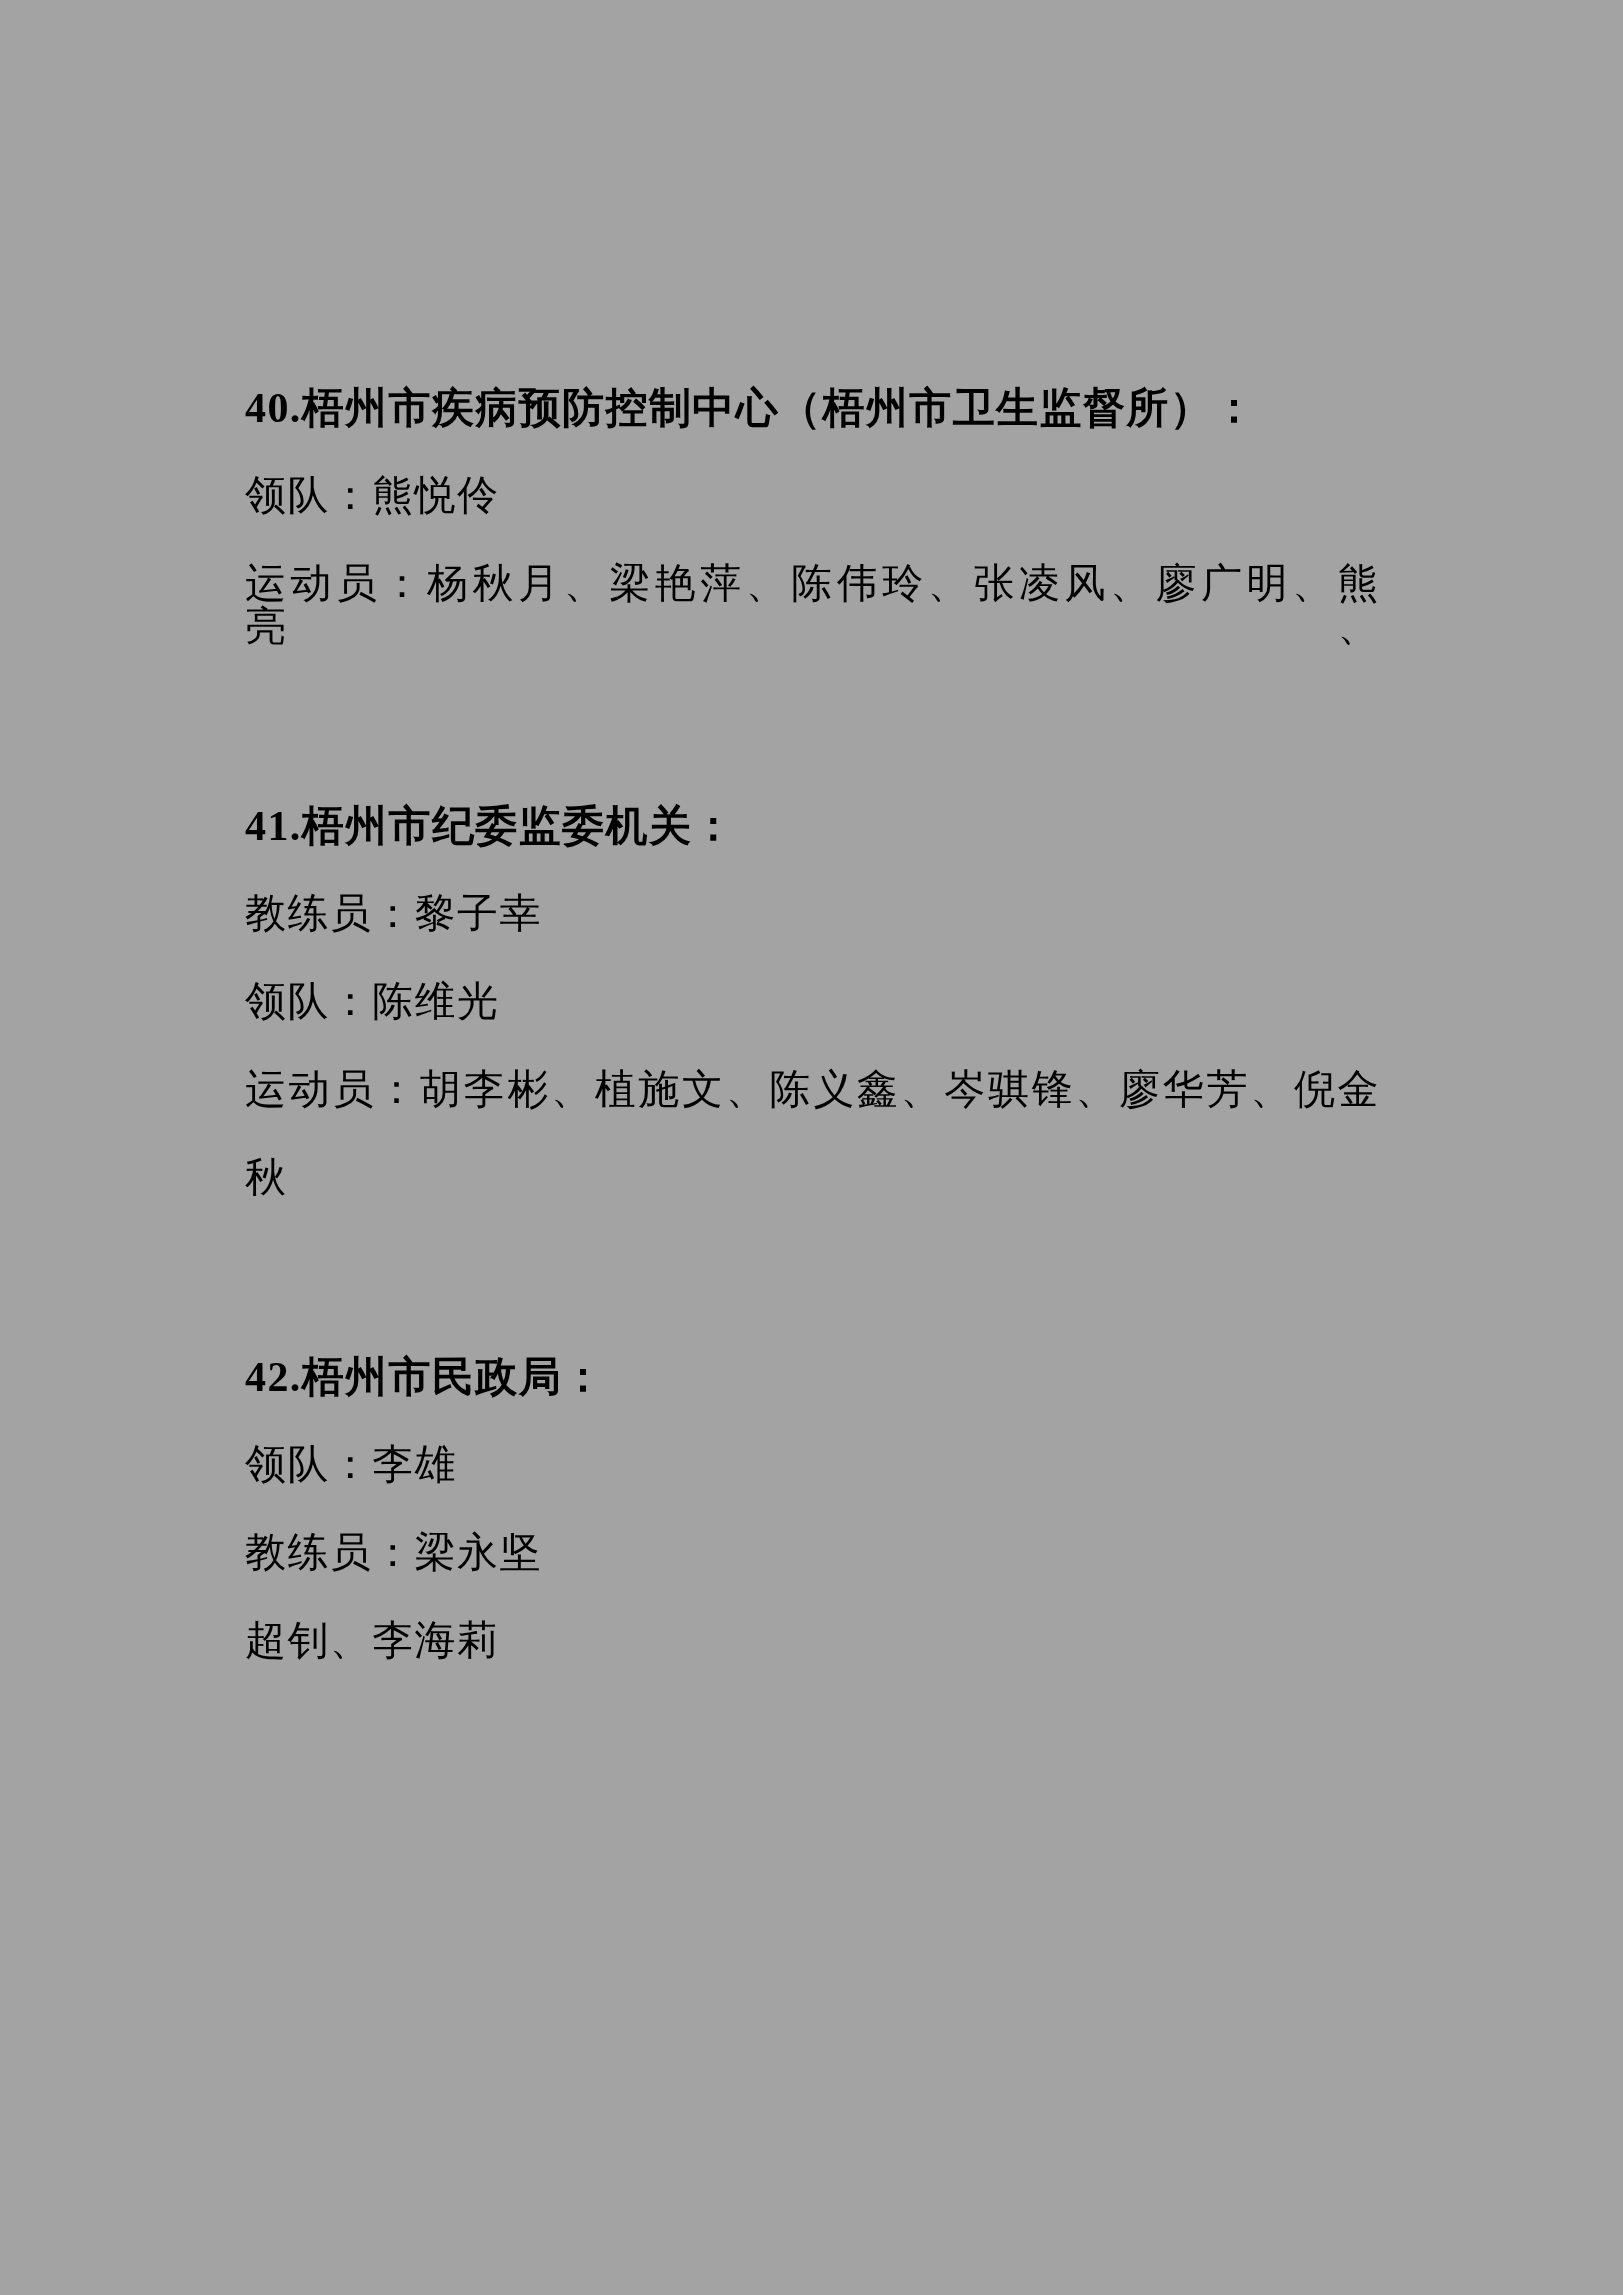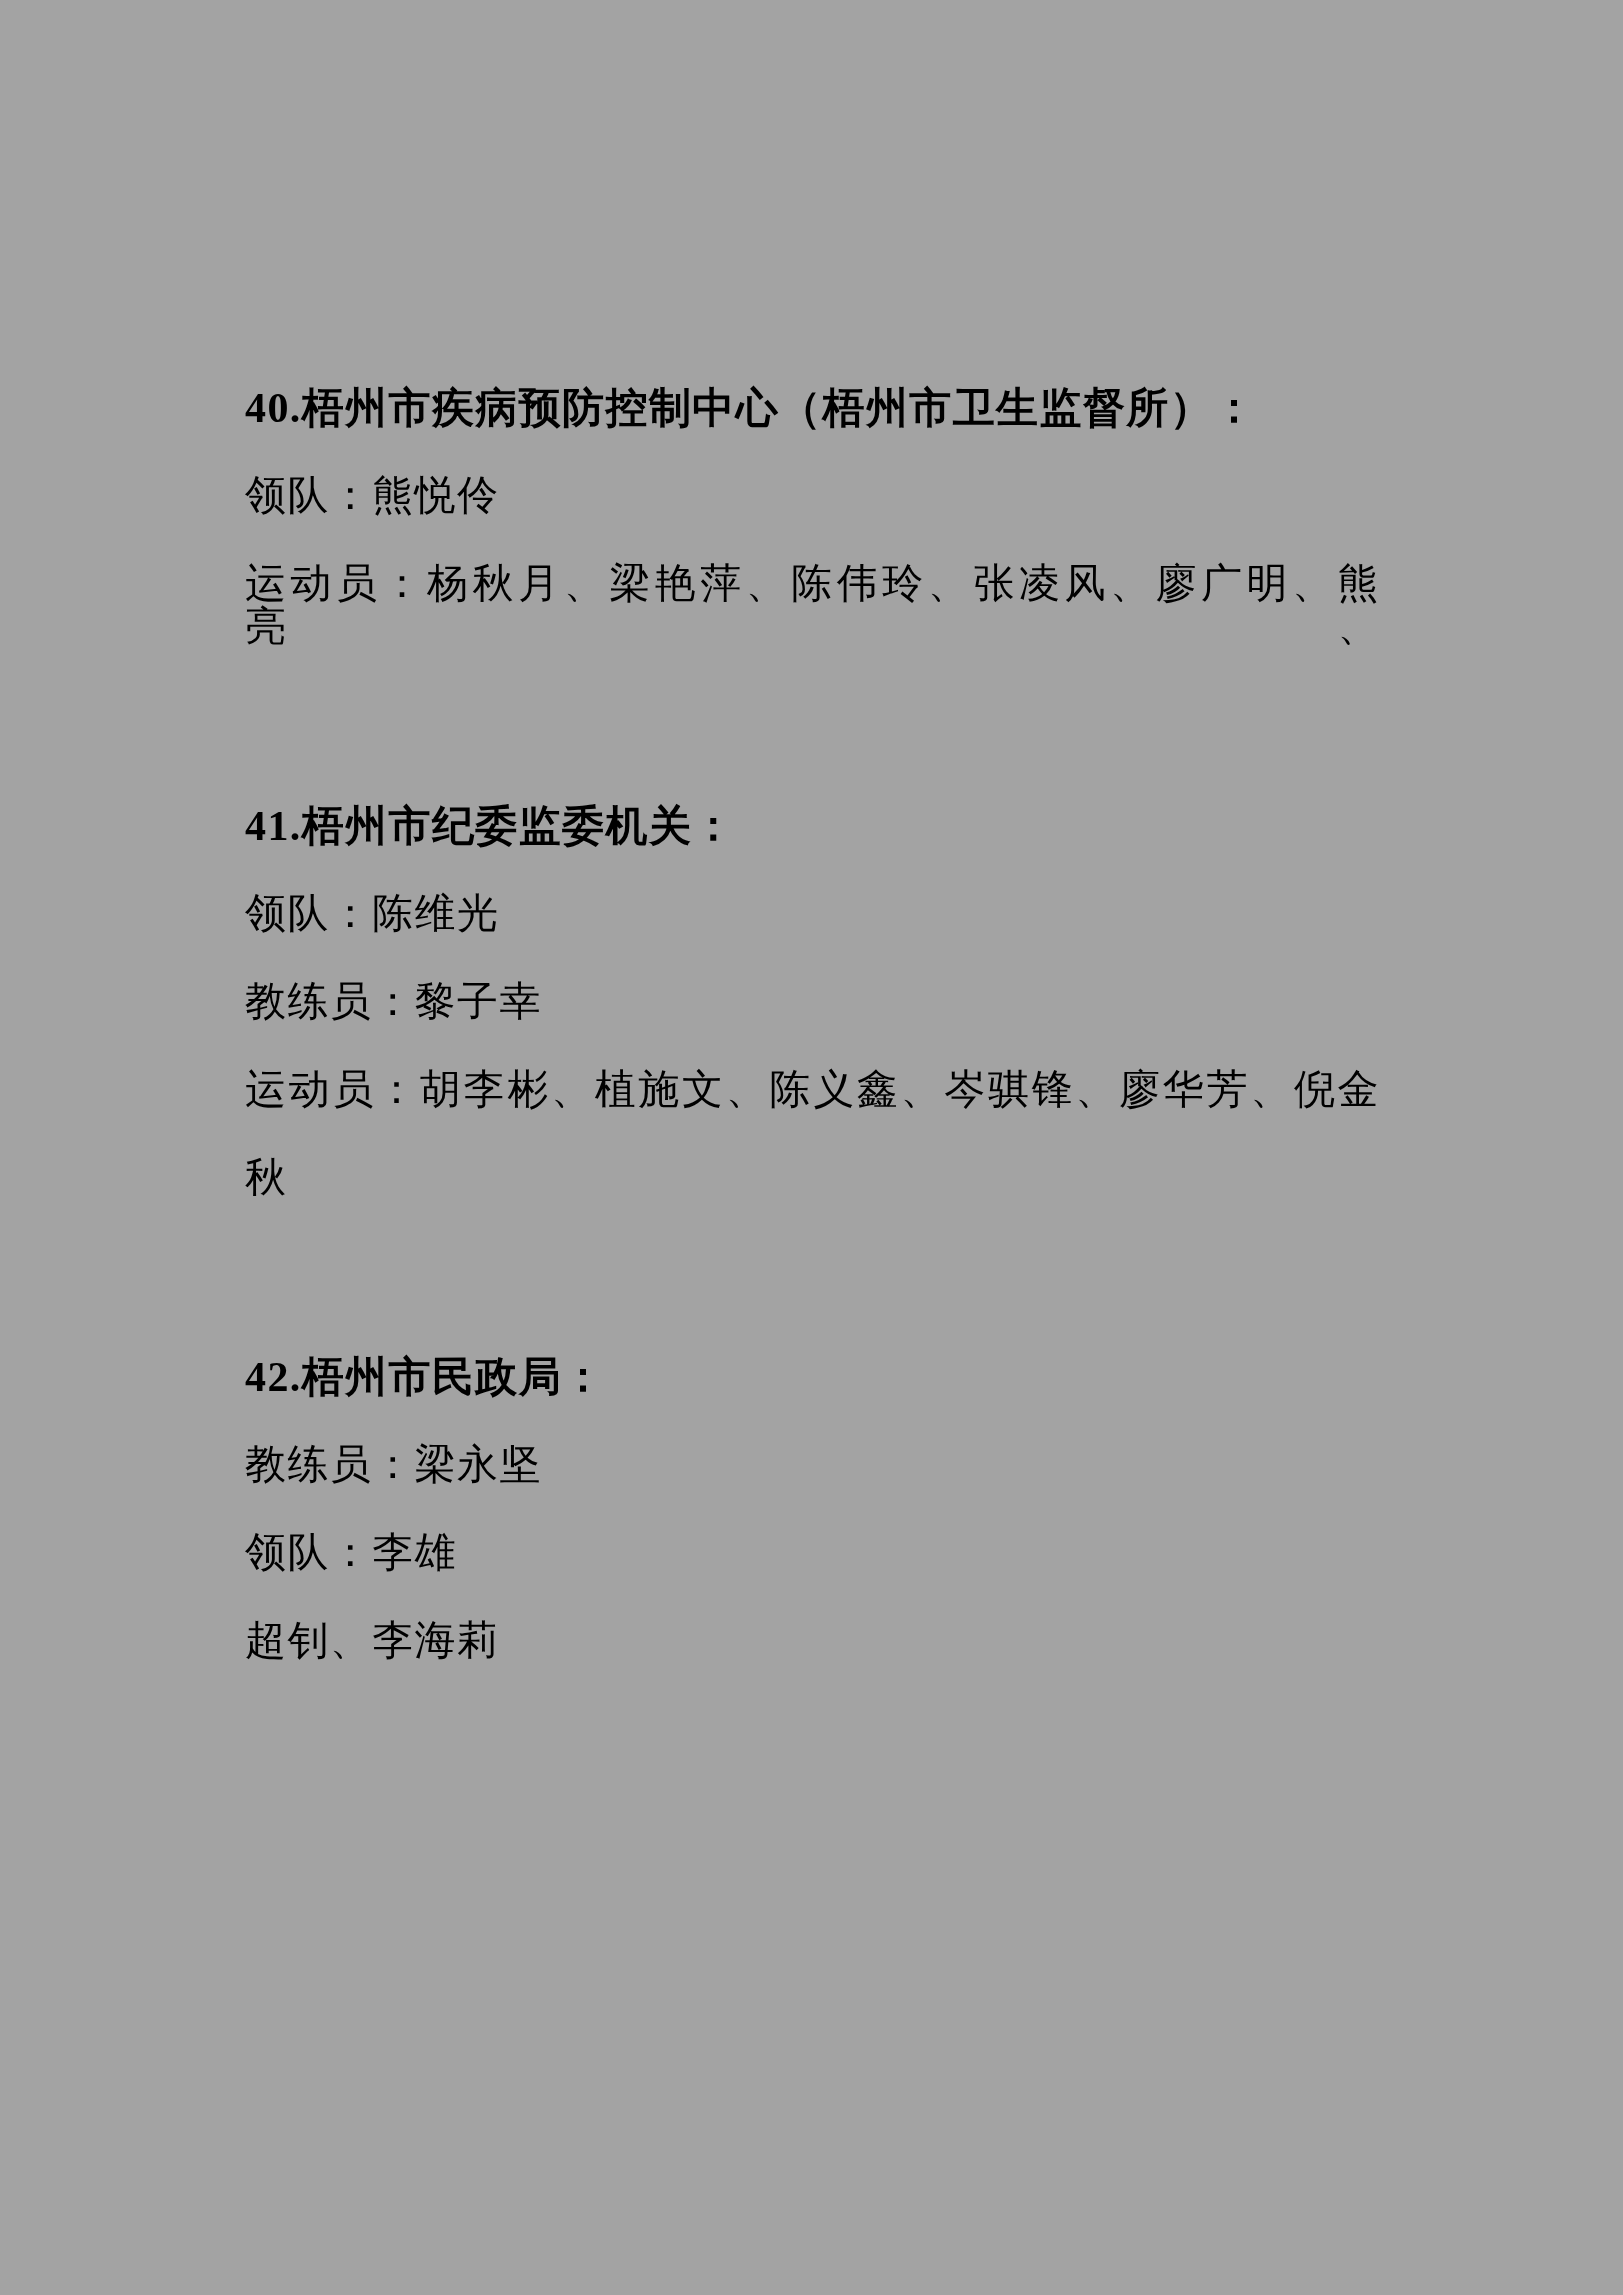--- a/index.html
+++ b/index.html
@@ -60,28 +60,28 @@
   <div class="content">
 
     <div class="section">
       <div class="heading">40.梧州市疾病预防控制中心（梧州市卫生监督所）：</div>
       <div class="line">领队：熊悦伶</div>
       <div class="line athletes-first">运动员：杨秋月、梁艳萍、陈伟玲、张凌风、廖广明、熊　亮、</div>
     </div>
 
     <div class="section">
       <div class="heading">41.梧州市纪委监委机关：</div>
+      <div class="line">教练员：黎子幸</div>
       <div class="line">领队：陈维光</div>
-      <div class="line">教练员：黎子幸</div>
       <div class="line athletes-first">运动员：胡李彬、植施文、陈义鑫、岑骐锋、廖华芳、倪金</div>
       <div class="line">秋</div>
     </div>
 
     <div class="section">
       <div class="heading">42.梧州市民政局：</div>
+      <div class="line">领队：李雄</div>
       <div class="line">教练员：梁永坚</div>
-      <div class="line">领队：李雄</div>
       <div class="line">超钊、李海莉</div>
     </div>
 
   </div>
 </div>
 
 
 </body></html>

